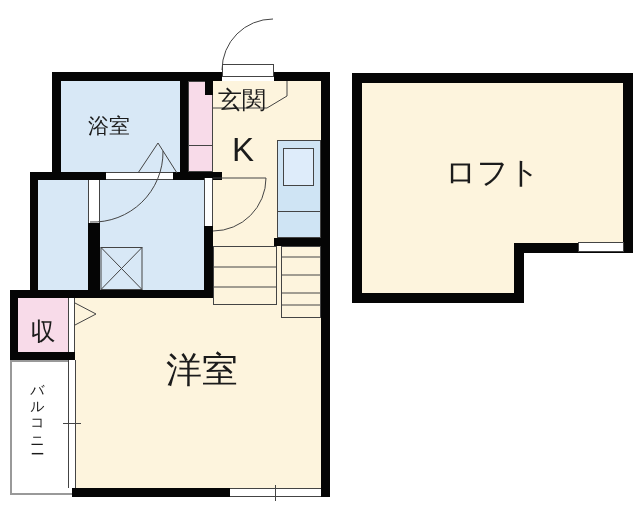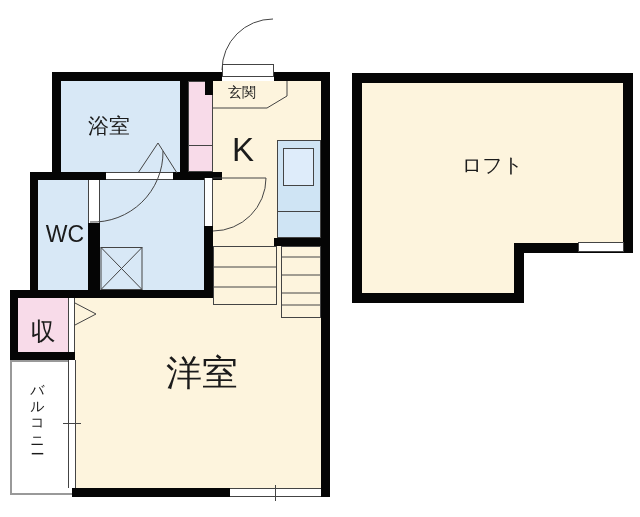--- a/index.html
+++ b/index.html
@@ -84,23 +84,22 @@
     </g>
     <g>
       <rect x="281.5" y="246.5" width="39" height="71"></rect>
       <path d="M281.5,257 H320.5 M281.5,275 H320.5 M281.5,293 H320.5 M281.5,305 H320.5"></path>
     </g>
     <path d="M63,423.5 H81"></path>
     <path d="M275.5,485 V501"></path>
   </svg>
 
   <div class="label" style="left:61px;top:112px;width:96px;font-size:21px;">浴室</div>
-  <div class="label" style="left:211px;top:84px;width:62px;font-size:14px;">玄関</div>
+  <div class="label" style="left:211px;top:84px;width:62px;font-size:24px;">玄関</div>
   <div class="label" style="left:212px;top:131px;width:62px;font-size:33px;">K</div>
-  <div class="label" style="left:38px;top:221px;width:54px;font-size:23px;">WC</div>
   <div class="label" style="left:18px;top:315px;width:50px;font-size:25px;">収</div>
   <div class="label" style="left:29px;top:374px;font-size:14px;writing-mode:vertical-rl;letter-spacing:2px;">バルコニー</div>
-  <div style="left:90px;top:353px;width:224px;text-align:center;">
+  <div style="left:90px;top:353px;width:224px;text-align:center;font-family:Liberation Mono, monospace;">
     <div class="label" style="position:static;font-size:36px;line-height:40px;">洋室</div>
   </div>
-  <div class="label" style="left:362px;top:152px;width:261px;font-size:20px;">ロフト</div>
+  <div class="label" style="left:362px;top:152px;width:261px;font-size:31px;">ロフト</div>
 
 </div>
 
 </body></html>

